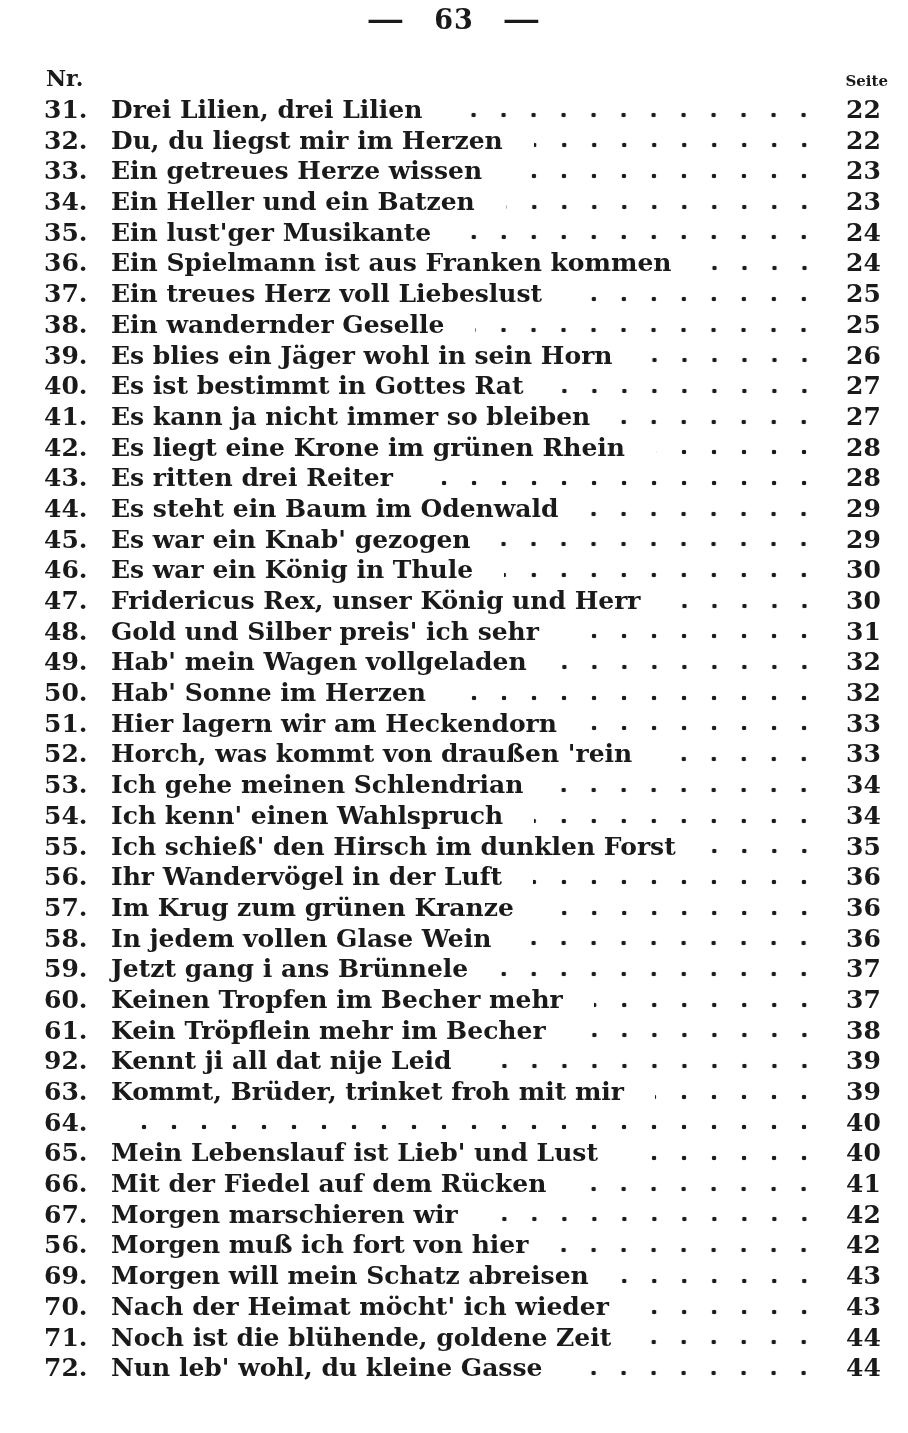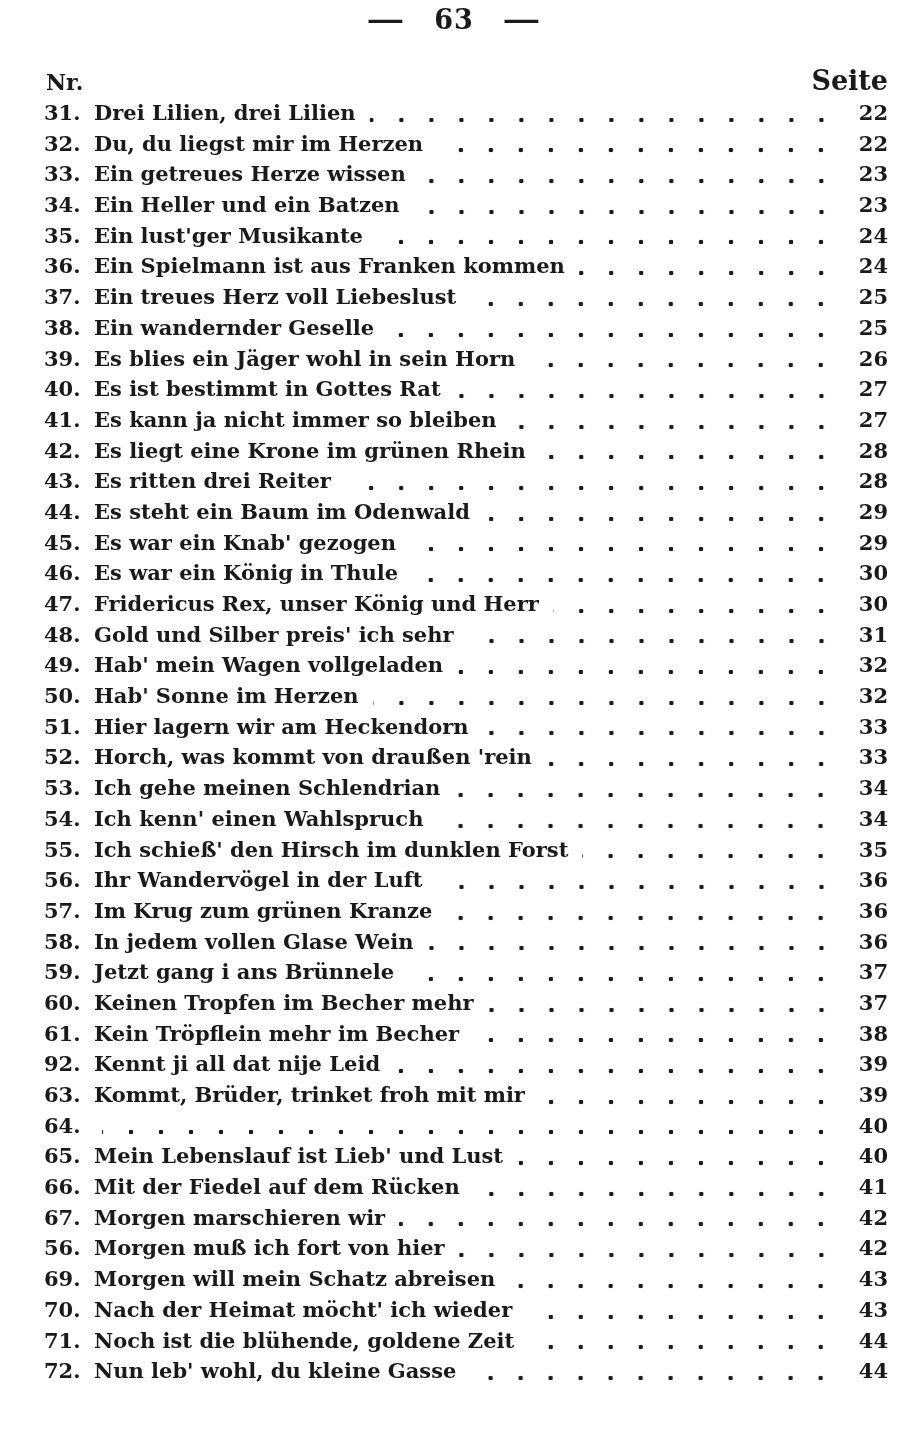--- a/index.html
+++ b/index.html
@@ -33,32 +33,33 @@
   }
   .col-headers {
     display: flex;
     justify-content: space-between;
     align-items: baseline;
     margin-top: 30px;
     padding: 0 20px 0 46px;
     font-size: 22px;
   }
   .col-headers .seite {
-    font-size: 27px;
+    font-size: 15px;
   }
   .toc {
     margin-top: 4px;
     padding: 0 20px 0 44px;
   }
   .toc-row {
     display: flex;
     align-items: baseline;
     height: 30.7px;
-    font-size: 21px;
+    font-size: 25px;
     white-space: nowrap;
+    gap: 17px;
   }
   .toc-row .nr {
     width: 50px;
     flex: 0 0 auto;
   }
   .toc-row .title {
     flex: 0 0 auto;
     padding-right: 6px;
   }
   .toc-row .leader {
@@ -66,21 +67,20 @@
     align-self: stretch;
     margin: 0 10px 7px 8px;
     background-image: radial-gradient(circle, #1a1a1a 2px, rgba(0,0,0,0) 2.6px);
     background-size: 30px 8px;
     background-repeat: repeat-x;
     background-position: right bottom;
   }
   .toc-row .pg {
     width: 42px;
     flex: 0 0 auto;
-    text-align: right;
   }
 </style>
 </head>
 <body>
 
 <div class="page">
 
   <div class="page-header">
     <span class="dash">—</span>
     <span>63</span>

